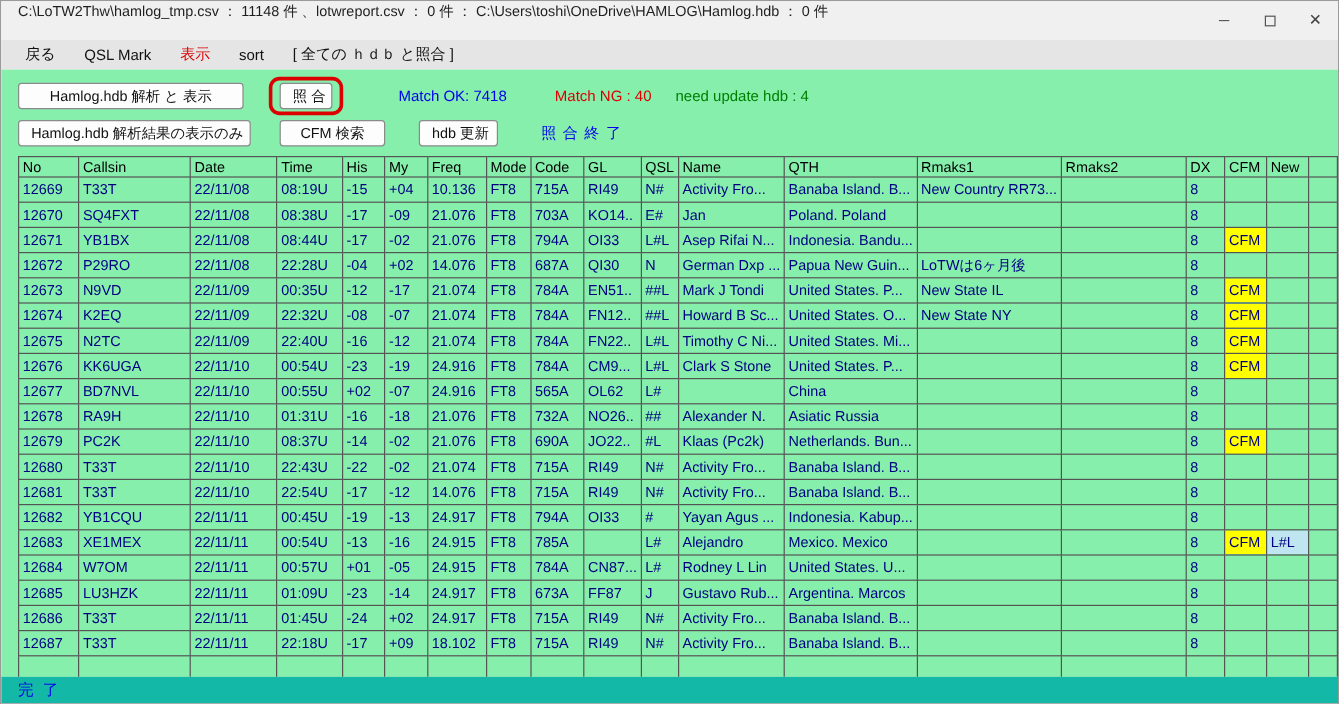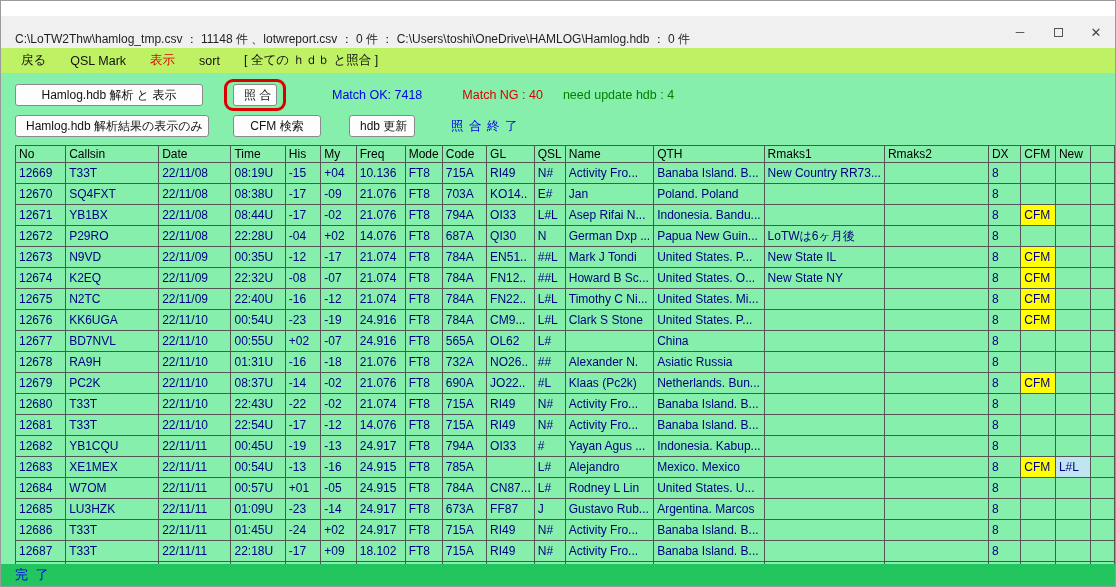--- a/index.html
+++ b/index.html
@@ -3,28 +3,28 @@
 <meta charset="utf-8">
 <style>
   * { box-sizing: border-box; }
   html,body { margin:0; padding:0; background:#e8e8e8; font-family:"Liberation Sans","DejaVu Sans",sans-serif; }
   .window {
     width:1116px; height:587px; background:#ffffff;
     border:1px solid #9a9a9a; display:flex; flex-direction:column; overflow:hidden;
     position:relative;
   }
   
-  .titlebar { height:32px; flex:0 0 32px; background:#f0f0f0; display:flex; align-items:flex-end; padding-left:14px;margin-top:15px; }
+  .titlebar { height:32px; flex:0 0 32px; background:#f0f0f0; display:flex; align-items:flex-start; padding-left:14px; }
   .title-text { flex:1; font-size:12px; color:#1f1f1f; white-space:nowrap; overflow:hidden; }
   .win-controls { display:flex; height:32px; }
   .win-btn { width:38px; height:32px; display:flex; align-items:center; justify-content:center; font-size:12px; color:#444; cursor:default; }
   .win-btn.close { font-size:13px; }
   .max-glyph { display:inline-block; width:9px; height:9px; border:1px solid #555; }
   
-  .menubar { height:25px; flex:0 0 25px; background:#bef264; display:flex; align-items:center; padding-left:8px; font-size:12.5px; color:#111; }
+  .menubar { height:25px; flex:0 0 25px; background:#e5e5e5; display:flex; align-items:center; padding-left:8px; font-size:12.5px; color:#111; }
   .menu-item { padding:0 12px; white-space:nowrap; }
   
   .main { flex:1; background:#86efac; padding:6px 0 0 14px; overflow:hidden; }
   .toolbar-row1 { display:flex; align-items:center; height:32px; }
   .toolbar-row2 { display:flex; align-items:center; height:24px; margin-top:3px; }
   .btn {
     background:#fdfdfd; border:1px solid #8a8a8a; border-radius:3px;
     font-family:inherit; font-size:12px; color:#111; height:22px; padding:1px 10px; white-space:nowrap;
   }
   .btn-analyze { width:188px; }
@@ -41,21 +41,21 @@
   
   table.grid { border-collapse:collapse; table-layout:fixed; margin-top:7px; font-size:12px; color:#000080; }
   .grid th, .grid td {
     border:1px solid #555; padding:0 3px; white-space:nowrap; overflow:hidden;
     height:20px; line-height:20px; text-align:left; font-weight:normal;
   }
   .grid th { color:#000; height:16px; line-height:16px; }
   .grid td.cfm-on { background:#ffff00; }
   .grid td.new-on { background:#bfe6f0; }
   
-  .statusbar { height:22px; flex:0 0 22px; background:#22c55e; display:flex; align-items:center; padding-left:14px; font-size:13px; letter-spacing:2px; }
+  .statusbar { height:22px; flex:0 0 22px; background:#14b8a6; display:flex; align-items:center; padding-left:14px; font-size:13px; letter-spacing:2px; }
 </style>
 </head>
 <body>
 
 <div class="window">
 
   <div class="titlebar">
     <div class="title-text">C:\LoTW2Thw\hamlog_tmp.csv ：  11148 件 、lotwreport.csv ：  0 件 ：  C:\Users\toshi\OneDrive\HAMLOG\Hamlog.hdb ： 0 件</div>
     <div class="win-controls">
       <div class="win-btn">─</div>

